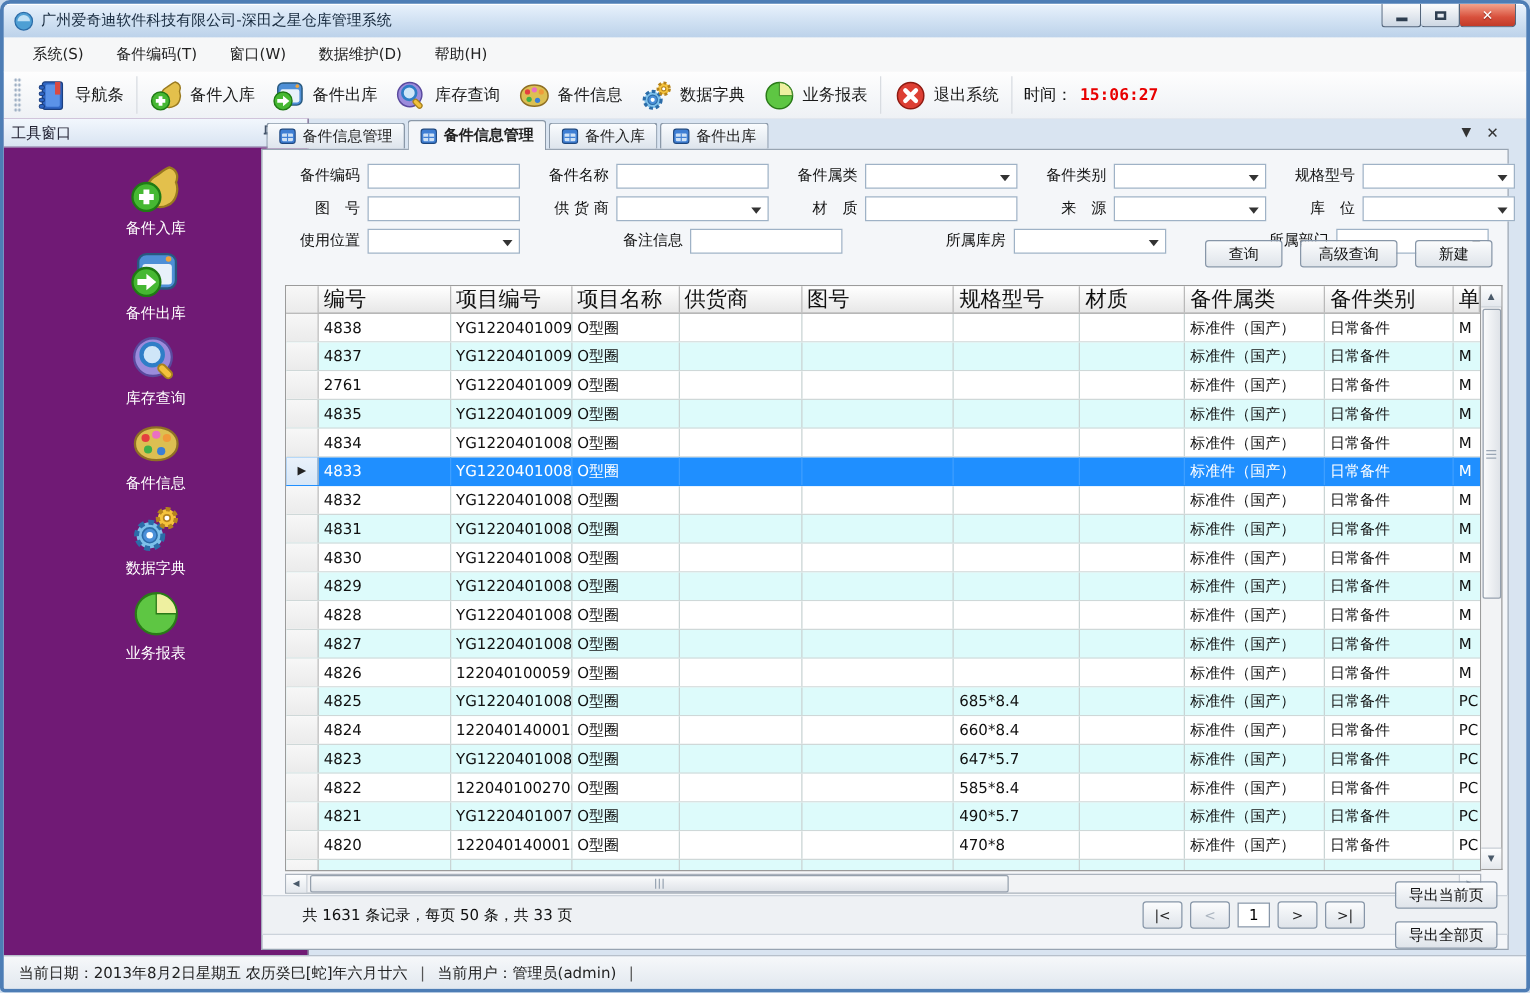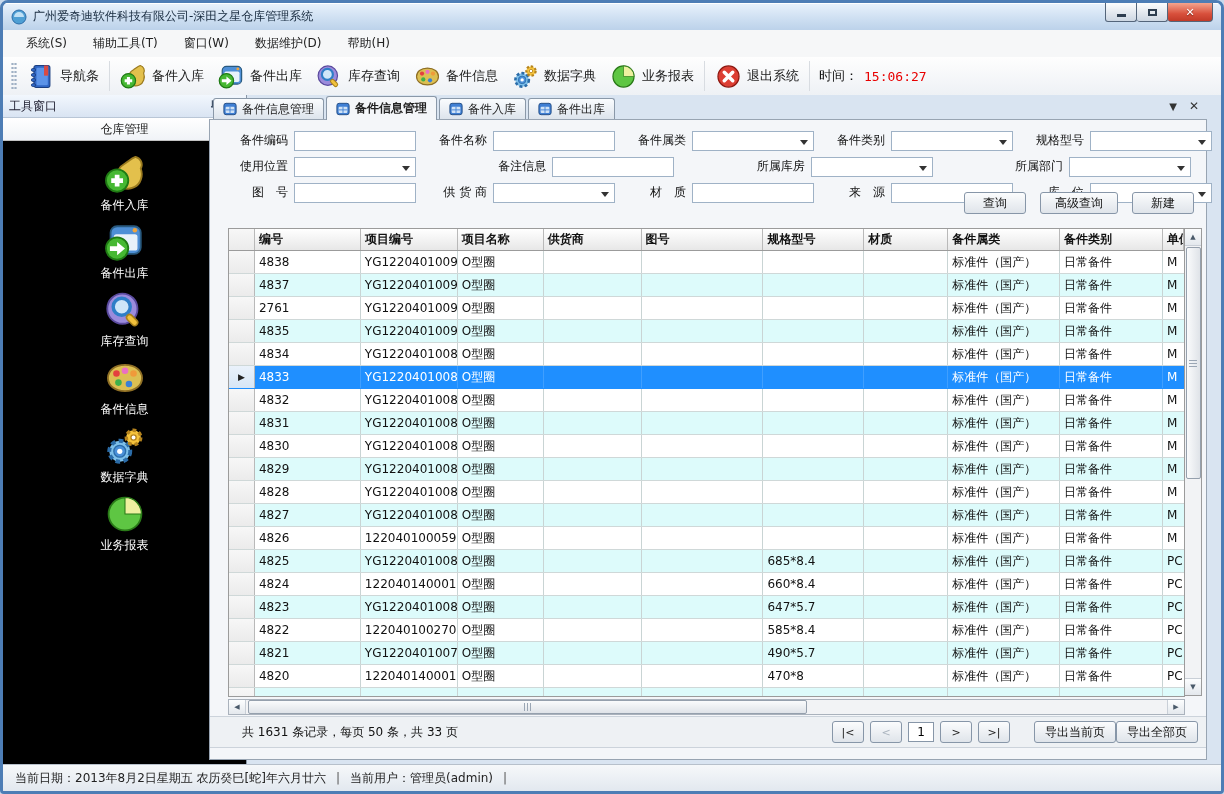--- a/index.html
+++ b/index.html
@@ -18,25 +18,25 @@
   
   .menubar{position:absolute;left:0;right:0;top:27px;height:27px;background:#f6f7f8;border-bottom:1px solid #e3e3e3;display:flex;align-items:center;padding-left:10px;}
   .menu-item{padding:5px 13px;color:#222;cursor:default;}
   
   .toolbar{position:absolute;left:0;right:0;top:54px;height:38px;background:linear-gradient(#fefefe,#eef1f5);border-bottom:1px solid #d6d6d6;display:flex;align-items:center;padding-left:4px;}
   .grip{width:6px;height:28px;margin:0 4px;background-image:radial-gradient(circle,#9fb0c4 1px,transparent 1.3px);background-size:3px 4px;}
   .tbtn{display:flex;align-items:center;gap:5px;padding:3px 7px;font-size:13px;color:#1a1a1a;cursor:default;}
   .tbtn svg{width:27px;height:27px;}
   .tsep{width:1px;height:30px;background:#d8dce1;margin:0 3px;}
   .time-box{display:flex;align-items:center;gap:6px;font-size:13px;padding-left:6px;}
-  .time-value{color:#e80000;font-weight:normal;font-family:"DejaVu Sans Mono","Liberation Mono",monospace;}
+  .time-value{color:#e80000;font-weight:bold;font-family:"DejaVu Sans Mono","Liberation Mono",monospace;}
   
   .main{position:absolute;left:0;right:0;top:92px;bottom:26px;background:#d9e4f1;}
   
-  .sidebar{position:absolute;left:0;top:0;bottom:0;width:244px;border-right:1px solid #8a97a6;background:#000000;box-sizing:border-box;}
+  .sidebar{position:absolute;left:0;top:0;bottom:0;width:244px;border-right:1px solid #8a97a6;background:#701a75;box-sizing:border-box;}
   .side-head{height:22px;background:linear-gradient(#f2f7fd,#d9e4f2);border-bottom:1px solid #b9c6d6;display:flex;align-items:center;padding:0 6px;color:#223;}
   .side-head .sh-label{flex:1;}
   .side-head .sh-ico{width:14px;height:14px;display:flex;align-items:center;justify-content:center;margin-left:4px;color:#44546a;font-size:11px;cursor:default;}
   .group-bar{height:22px;background:linear-gradient(#ffffff,#f0f3f7);border-bottom:1px solid #c2c2c2;display:flex;align-items:center;justify-content:center;color:#222;}
   .side-items{padding-top:12px;}
   .side-item{height:68px;display:flex;flex-direction:column;align-items:center;justify-content:flex-start;cursor:default;}
   .side-item svg{width:42px;height:42px;}
   .side-item .si-label{color:#fff;margin-top:2px;font-size:12px;}
   
   .content{position:absolute;left:206px;right:14px;top:0;bottom:0;}
@@ -56,21 +56,21 @@
   .combo{width:122px;height:20px;box-sizing:border-box;border:1px solid #9fb2c6;background:#fff;position:relative;}
   .combo-arrow{position:absolute;right:5px;top:8px;width:0;height:0;border-left:4px solid transparent;border-right:4px solid transparent;border-top:5px solid #333;}
   .form-buttons{position:absolute;top:62px;right:8px;display:flex;gap:14px;}
   .btn{height:22px;border:1px solid #8796a8;border-radius:3px;background:linear-gradient(#fbfcfd,#dfe4ea);display:flex;align-items:center;justify-content:center;font-size:12px;color:#111;cursor:default;padding:0 4px;box-sizing:border-box;}
   .btn-query{width:62px;} .btn-adv{width:78px;} .btn-new{width:62px;}
   
   .grid{position:absolute;top:108px;left:18px;width:974px;}
   .grid-top{display:flex;}
   .grid-table{width:957px;border:1px solid #9b9b9b;box-sizing:border-box;background:#fff;}
   .grid-header{height:21px;display:flex;background:linear-gradient(#ffffff,#e7e7e7);border-bottom:1px solid #9b9b9b;}
-  .grid-header .h{box-sizing:border-box;border-right:1px solid #b9b9b9;padding:2px 4px;white-space:nowrap;overflow:hidden;font-size:12px;color:#111;display:flex;align-items:center;cursor:default;font-weight:bold;}
+  .grid-header .h{box-sizing:border-box;border-right:1px solid #b9b9b9;padding:2px 4px;white-space:nowrap;overflow:hidden;font-size:17px;color:#111;display:flex;align-items:center;cursor:default;}
   .grid-body{height:445px;overflow:hidden;}
   .grid-row{height:23px;display:flex;box-sizing:border-box;border-bottom:1px solid #cfd8d8;background:#fff;cursor:default;}
   .grid-row:nth-child(even){background:#ddfbfb;}
   .grid-row.active{background:#1f8fff;color:#fff;border-bottom:1px solid #1f8fff;}
   .c{box-sizing:border-box;border-right:1px solid #c9d4d4;padding:2px 4px;white-space:nowrap;overflow:hidden;display:flex;align-items:center;font-size:12px;}
   .grid-row.active .c{border-right-color:#3f9fff;}
   .c0{width:26px;background:linear-gradient(#f7f7f7,#ebebeb);border-right:1px solid #b9b9b9;justify-content:center;padding:0;}
   .grid-row.active .c0{background:linear-gradient(#eaf2fb,#d7e6f6);border-right:1px solid #b9b9b9;}
   .row-arrow{display:none;color:#222;font-size:9px;line-height:1;}
   .grid-row.active .row-arrow{display:block;}
@@ -88,21 +88,21 @@
   .harrow.left{border-right:1px solid #c9cfd7;}
   .hthumb{width:557px;height:12px;margin-left:2px;background:linear-gradient(#fafbfc,#dfe3e8);border:1px solid #95a0ad;border-radius:2px;display:flex;align-items:center;justify-content:center;cursor:default;}
   .hgrip{width:1px;height:8px;background:#9aa6b4;box-shadow:3px 0 0 #9aa6b4,-3px 0 0 #9aa6b4;}
   
   .pager{position:absolute;left:0;right:0;top:596px;height:30px;background:#eef1f4;border-top:1px solid #ccd3db;border-bottom:1px solid #ccd3db;display:flex;align-items:center;}
   .pager-summary{margin-left:32px;color:#111;}
   .pager-right{margin-left:auto;margin-right:8px;display:flex;align-items:center;gap:6px;}
   .pbtn{width:30px;height:20px;border:1px solid #8796a8;border-radius:3px;background:linear-gradient(#fbfcfd,#dfe4ea);display:flex;align-items:center;justify-content:center;font-size:11px;color:#222;cursor:default;}
   .pbtn.disabled{color:#aab4bf;}
   .page-input{width:26px;height:20px;box-sizing:border-box;border:1px solid #8796a8;text-align:center;font-size:12px;font-family:inherit;background:#fff;}
-  .export-group{display:flex;margin-left:18px;}
+  .export-group{display:flex;gap:10px;margin-left:18px;flex-direction:column;}
   .btn-export{padding:0 10px;height:22px;}
   
   .statusbar{position:absolute;left:0;right:0;bottom:0;height:26px;background:linear-gradient(#f6f8fa,#e2e8ef);border-top:1px solid #b7c0cb;display:flex;align-items:center;padding-left:12px;gap:10px;color:#222;}
   .sep{color:#555;}
   .hiddendefs{position:absolute;width:0;height:0;overflow:hidden;}
 </style>
 </head>
 <body>
 
 <svg class="hiddendefs" xmlns="http://www.w3.org/2000/svg">
@@ -196,21 +196,21 @@
       <div class="wbtn close">
           <span class="g-close">✕</span>
         </div>
     </div>
   </div>
 
   <div class="menubar">
 
       <span class="menu-item">系统(S)</span>
 
-      <span class="menu-item">辅助工具(T)</span>
+      <span class="menu-item">备件编码(T)</span>
 
       <span class="menu-item">窗口(W)</span>
 
       <span class="menu-item">数据维护(D)</span>
 
       <span class="menu-item">帮助(H)</span>
 
   </div>
 
   <div class="toolbar">
@@ -277,23 +277,20 @@
     <div class="sidebar">
       <div class="side-head">
         <span class="sh-label">工具窗口</span>
         <span class="sh-ico">
             <svg width="12" height="12">
               <use href="#i-pin"></use>
             </svg>
           </span>
         <span class="sh-ico">✕</span>
       </div>
-      <div class="group-bar">
-        <span>仓库管理</span>
-      </div>
       <div class="side-items">
         <div class="side-item">
           <svg>
               <use href="#i-in"></use>
             </svg>
           <span class="si-label">备件入库</span>
         </div>
         <div class="side-item">
           <svg>
               <use href="#i-out"></use>
@@ -390,65 +387,65 @@
               </div>
             <div class="fgroup">
                 <span class="flabel">规格型号</span>
                 <div class="combo">
                   <span class="combo-arrow"></span>
                 </div>
               </div>
           </div>
           <div class="form-row">
             <div class="fgroup">
+                <span class="flabel">图　号</span>
+                <input class="tin" style="">
+              </div>
+            <div class="fgroup">
+                <span class="flabel">供 货 商</span>
+                <div class="combo">
+                  <span class="combo-arrow"></span>
+                </div>
+              </div>
+            <div class="fgroup">
+                <span class="flabel">材　质</span>
+                <input class="tin" style="">
+              </div>
+            <div class="fgroup">
+                <span class="flabel">来　源</span>
+                <div class="combo">
+                  <span class="combo-arrow"></span>
+                </div>
+              </div>
+            <div class="fgroup">
+                <span class="flabel">库　位</span>
+                <div class="combo">
+                  <span class="combo-arrow"></span>
+                </div>
+              </div>
+          </div>
+          <div class="form-row">
+            <div class="fgroup">
                 <span class="flabel">使用位置</span>
                 <div class="combo">
                   <span class="combo-arrow"></span>
                 </div>
               </div>
             <div class="fgroup">
                 <span class="flabel">备注信息</span>
                 <input class="tin" style="">
               </div>
             <div class="fgroup">
                 <span class="flabel">所属库房</span>
                 <div class="combo">
                   <span class="combo-arrow"></span>
                 </div>
               </div>
             <div class="fgroup">
                 <span class="flabel">所属部门</span>
-                <div class="combo">
-                  <span class="combo-arrow"></span>
-                </div>
-              </div>
-          </div>
-          <div class="form-row">
-            <div class="fgroup">
-                <span class="flabel">图　号</span>
-                <input class="tin" style="">
-              </div>
-            <div class="fgroup">
-                <span class="flabel">供 货 商</span>
-                <div class="combo">
-                  <span class="combo-arrow"></span>
-                </div>
-              </div>
-            <div class="fgroup">
-                <span class="flabel">材　质</span>
-                <input class="tin" style="">
-              </div>
-            <div class="fgroup">
-                <span class="flabel">来　源</span>
-                <div class="combo">
-                  <span class="combo-arrow"></span>
-                </div>
-              </div>
-            <div class="fgroup">
-                <span class="flabel">库　位</span>
                 <div class="combo">
                   <span class="combo-arrow"></span>
                 </div>
               </div>
           </div>
           <div class="form-buttons">
             <div class="btn btn-query">查询</div>
             <div class="btn btn-adv">高级查询</div>
             <div class="btn btn-new">新建</div>
           </div>

